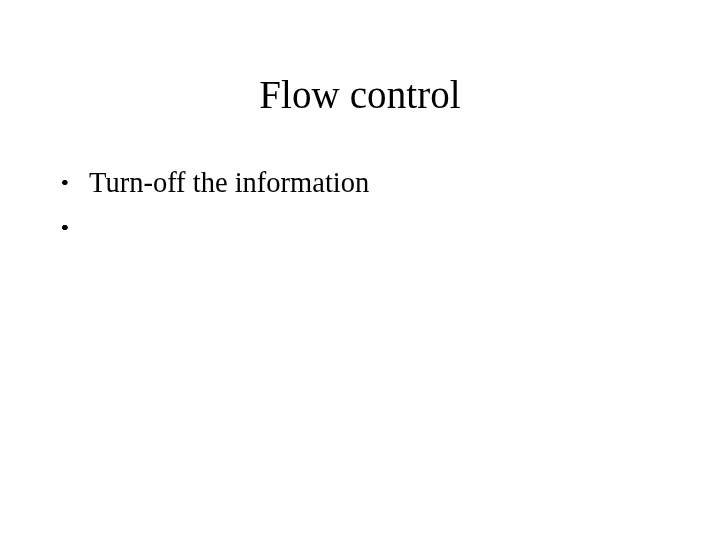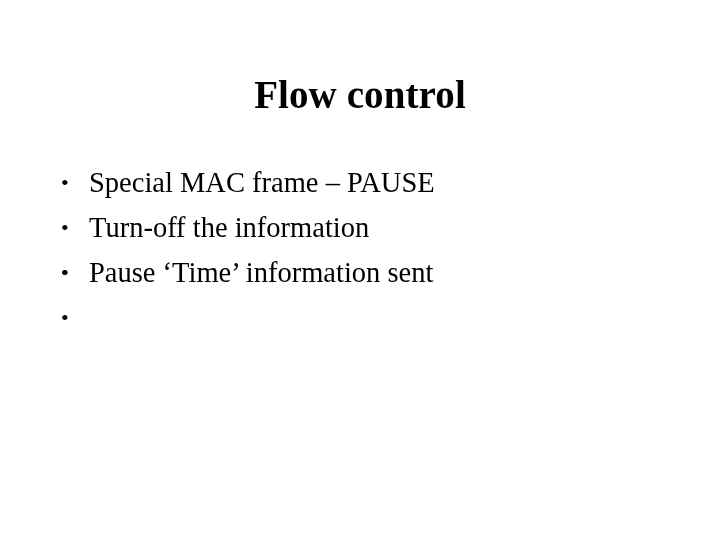--- a/index.html
+++ b/index.html
@@ -25,21 +25,21 @@
     background: #ffffff;
   }
   .slide-title {
     position: absolute;
     left: 0;
     top: 72px;
     width: 720px;
     text-align: center;
     font-size: 39px;
     line-height: 46px;
-    font-weight: bold;
+    font-weight: normal;
     letter-spacing: 0.1px;
     color: #000000;
     margin: 0;
     white-space: nowrap;
   }
   .body-list {
     position: absolute;
     left: 58px;
     top: 160px;
     width: 620px;
@@ -74,35 +74,33 @@
 <body>
 
 <div class="slide">
 
   <h1 class="slide-title">Flow control</h1>
 
   <ul class="body-list">
 
     <li class="bullet-item">
       <span class="bullet-dot">•</span>
-      <span class="bullet-text">Special MAC frame – PAUSE</span>
     </li>
 
     <li class="bullet-item">
       <span class="bullet-dot">•</span>
       <span class="bullet-text">Turn-off the information</span>
     </li>
 
     <li class="bullet-item">
       <span class="bullet-dot">•</span>
     </li>
 
     <li class="bullet-item">
       <span class="bullet-dot">•</span>
-      <span class="bullet-text">Pause ‘Time’ information sent</span>
     </li>
 
     <li class="bullet-item">
       <span class="bullet-dot">•</span>
     </li>
 
   </ul>
 
 </div>
 

